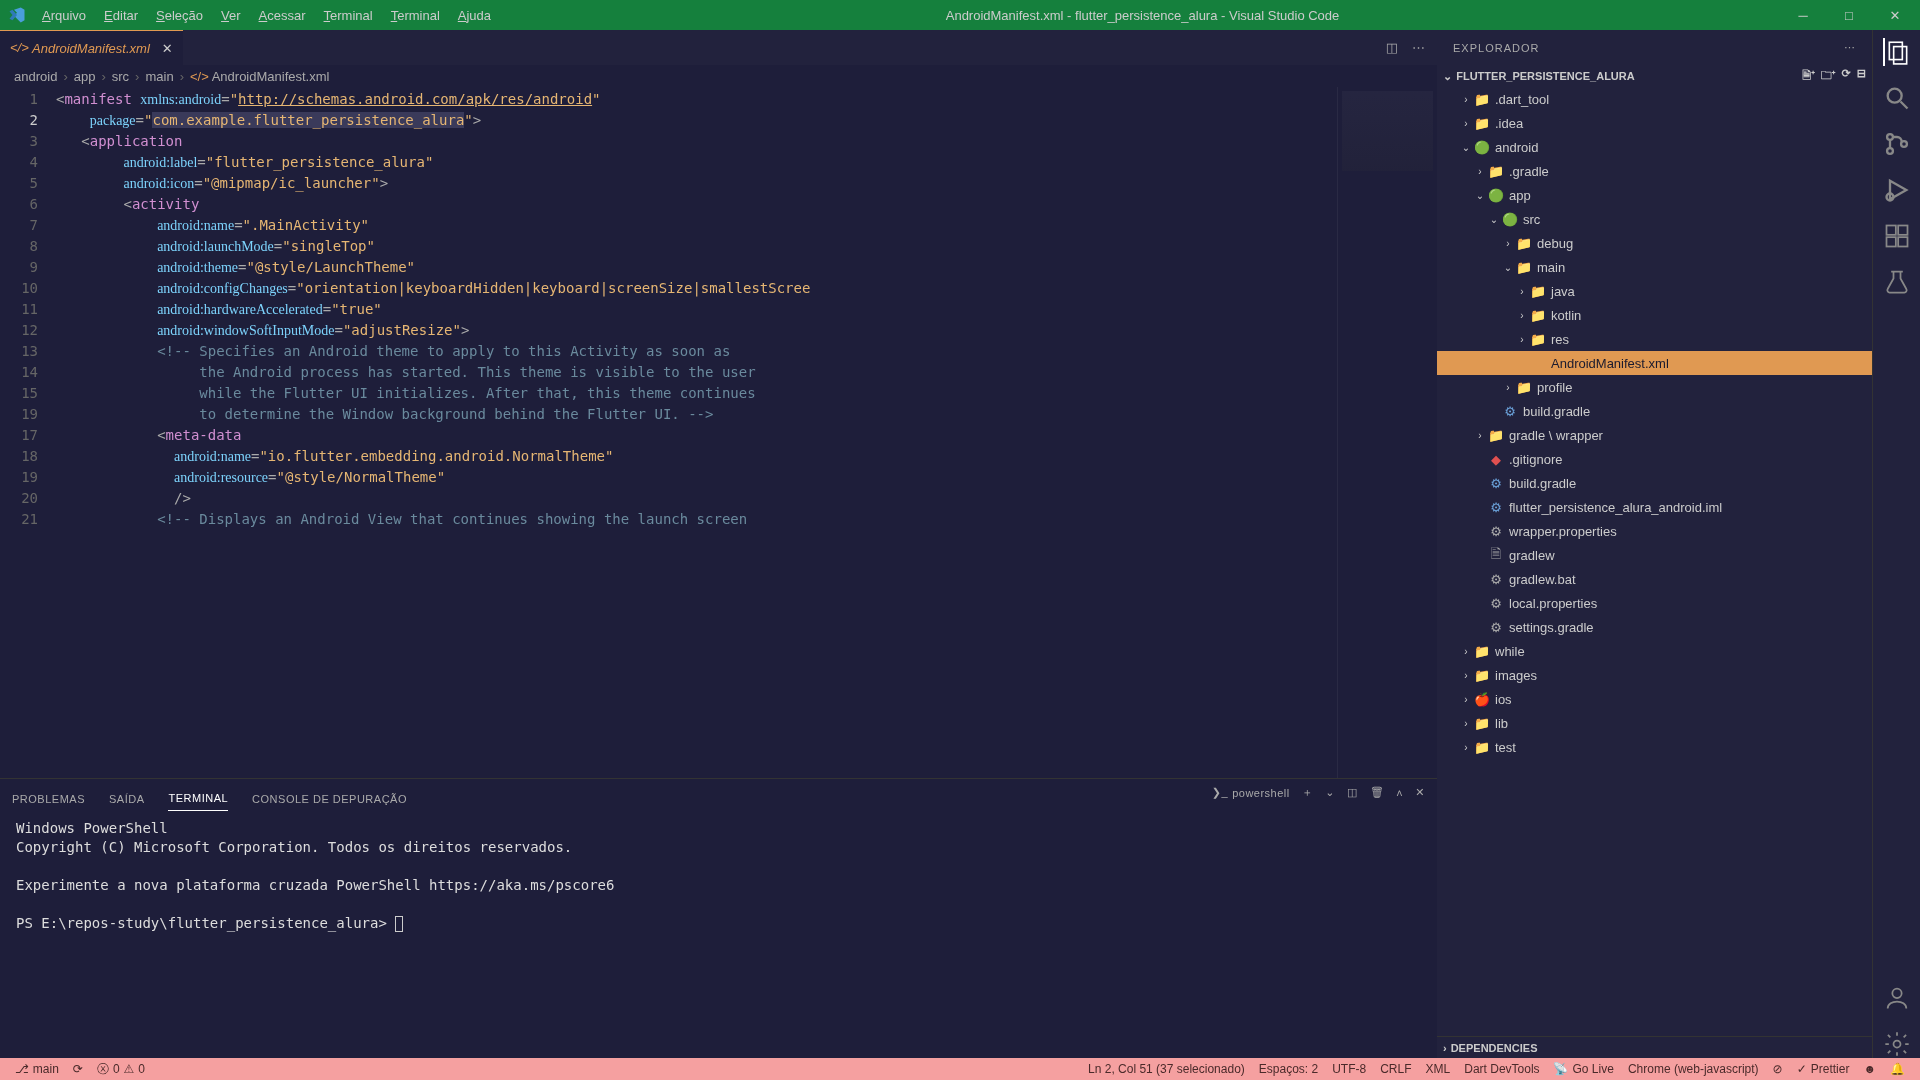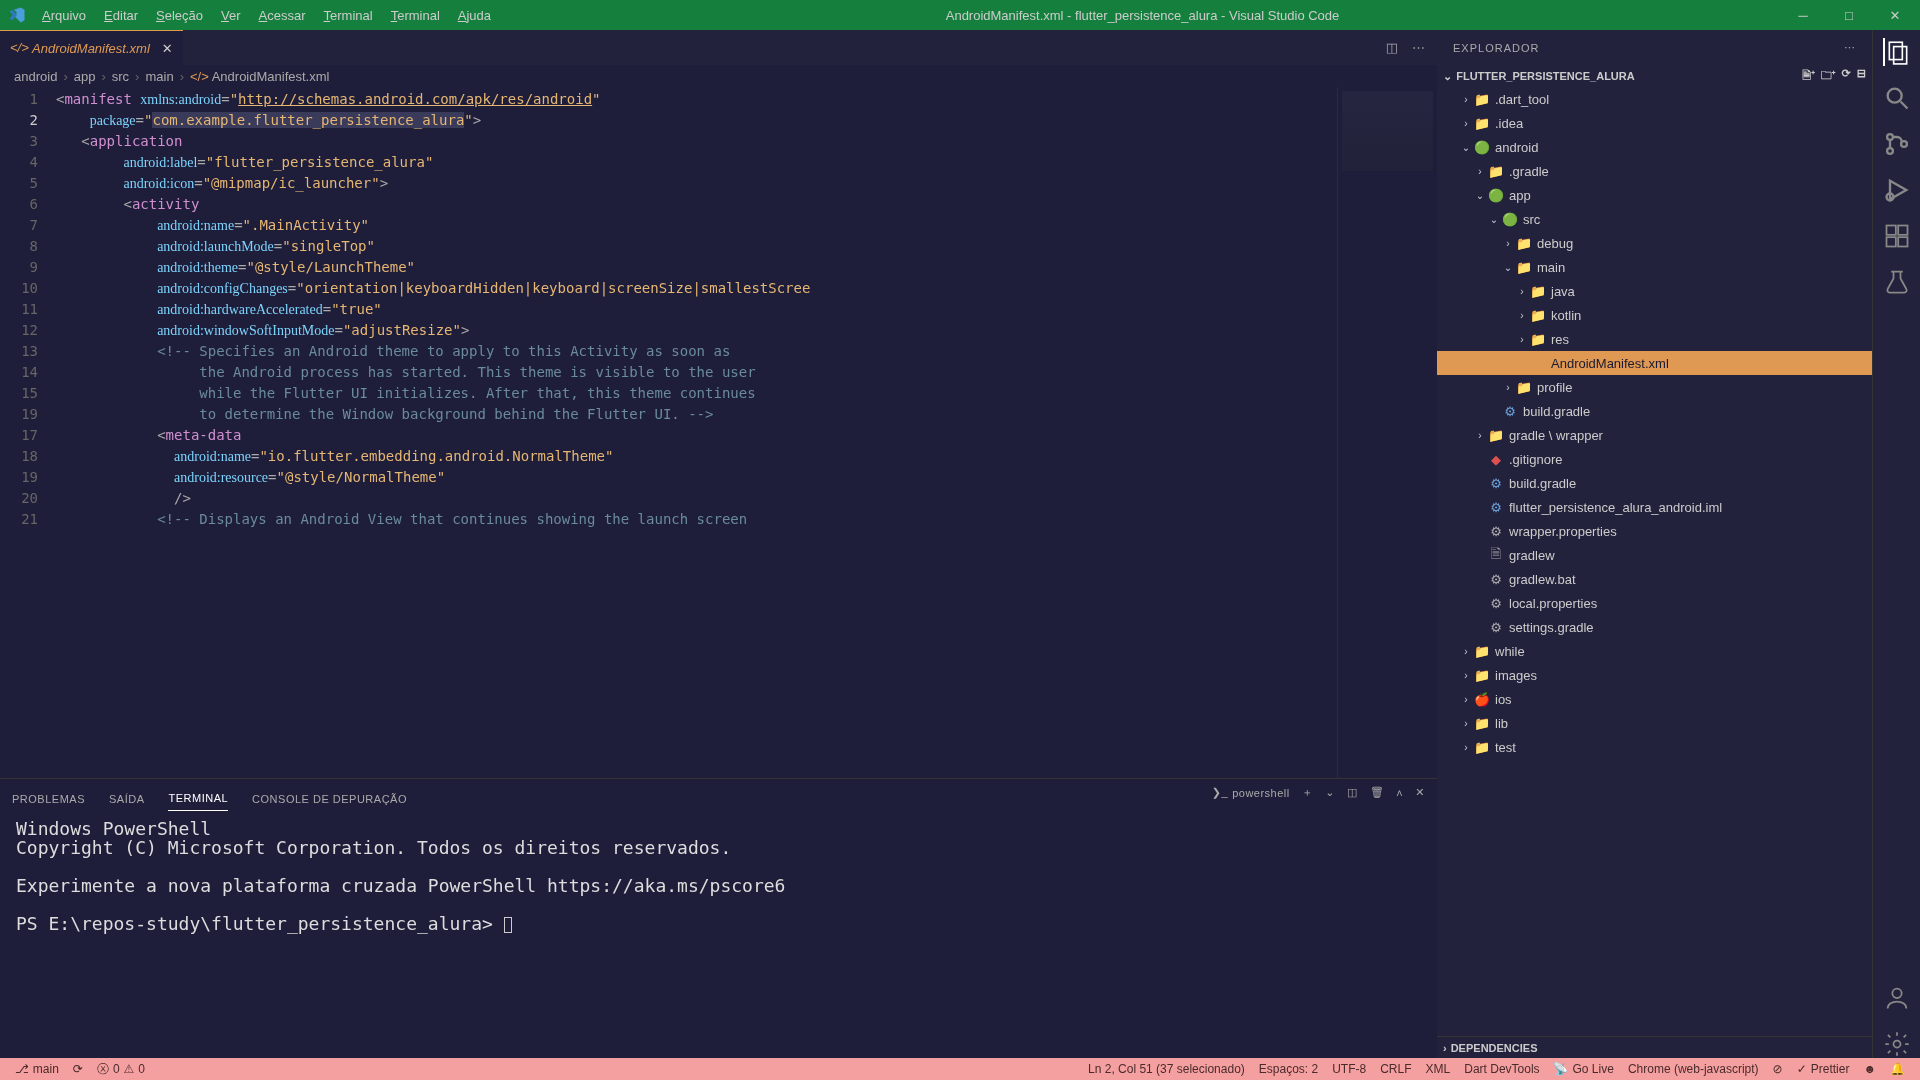--- a/index.html
+++ b/index.html
@@ -52,21 +52,21 @@
 .code .t-punc { color: #aaa; }
 .code .sel { background: #3a3a5a; }
 .minimap { width: 100px; background: #1e1e3a; border-left: 1px solid #2a2a44; }
 .minimap-inner { margin: 4px; height: 80px; background: linear-gradient(#2a2a44, #24243a); opacity: 0.6; }
 
 .panel-area { height: 280px; border-top: 1px solid #333; display: flex; flex-direction: column; background: #1e1e3a; }
 .panel-tabs { height: 32px; display: flex; align-items: flex-end; padding: 0 12px; gap: 24px; font-size: 11px; color: #aaa; }
 .panel-tabs span { padding: 6px 0; cursor: pointer; letter-spacing: 0.5px; }
 .panel-tabs span.active { color: #fff; border-bottom: 1px solid #fff; }
 .panel-tabs .term-actions { margin-left: auto; display: flex; align-items: center; gap: 12px; }
-.terminal { flex: 1; padding: 8px 16px; font-family: Consolas, monospace; font-size: 18px; line-height: 19px; color: #ddd; white-space: pre-wrap; }
+.terminal { flex: 1; padding: 8px 16px; font-family: Consolas, monospace; font-size: 14px; line-height: 19px; color: #ddd; white-space: pre-wrap; }
 .terminal .cursor { display: inline-block; width: 8px; height: 16px; border: 1px solid #ccc; vertical-align: middle; }
 
 .statusbar { height: 22px; background: #f5a0a0; display: flex; align-items: center; padding: 0 8px; font-size: 12px; color: #4a2a2a; }
 .statusbar .item { padding: 0 7px; display: flex; align-items: center; gap: 4px; cursor: pointer; }
 .statusbar .spacer { flex: 1; }
 
 svg { width: 100%; height: 100%; }
 .ci { width: 16px; height: 16px; display: inline-block; }
 </style>
 </head>

